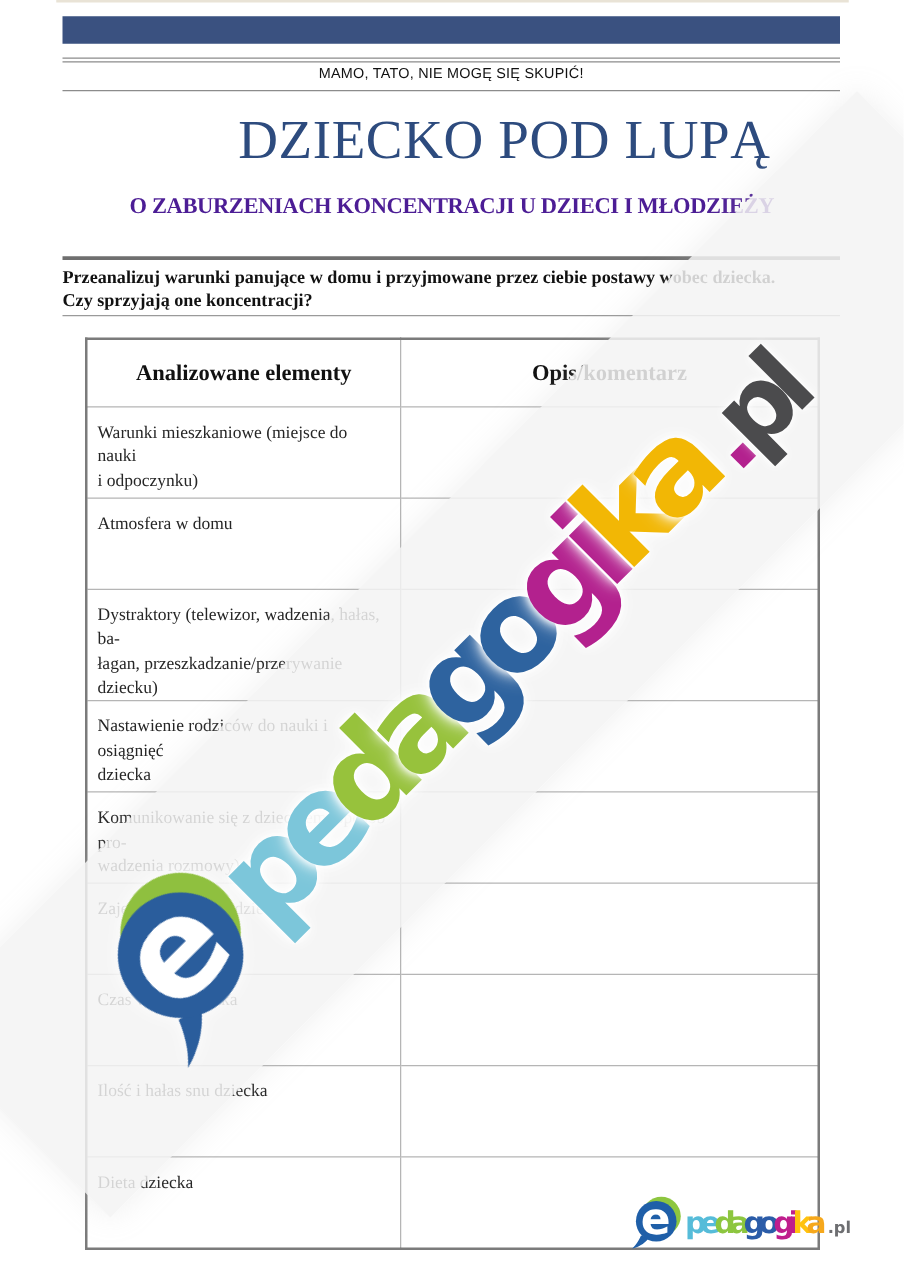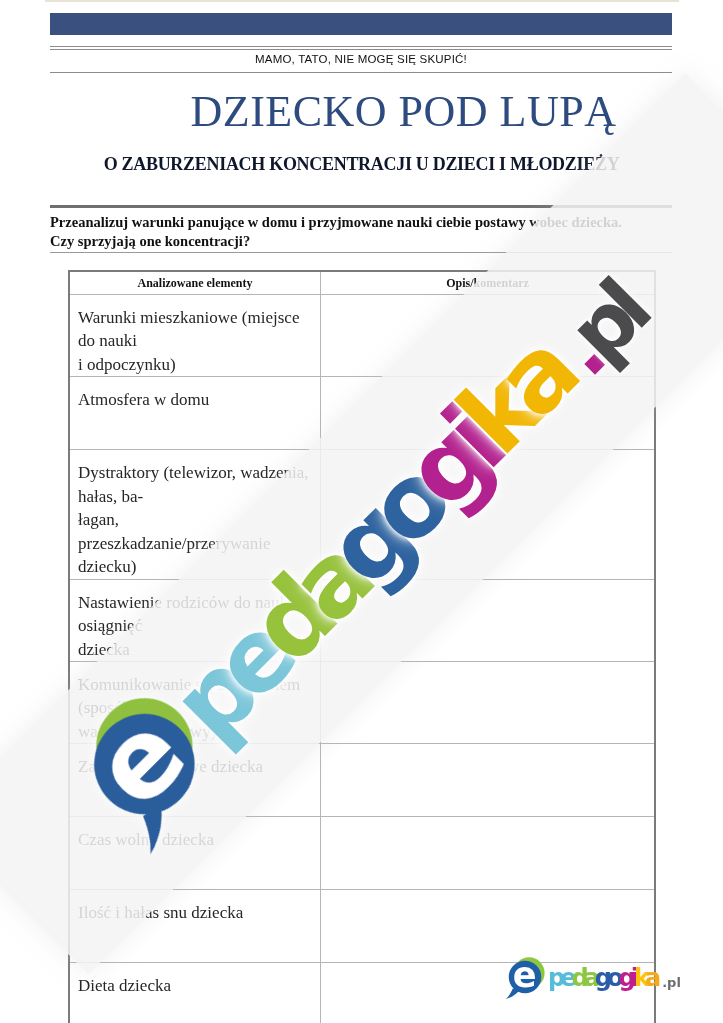--- a/index.html
+++ b/index.html
@@ -13,34 +13,34 @@
   .banner{left:50px;top:13px;width:622px;height:22px;}
   .double-rule{left:50px;top:46px;width:622px;height:2px;
     border-top:1px solid #8c8c8c;border-bottom:1px solid #8c8c8c;}
   .tagline{left:50px;top:53px;width:622px;text-align:center;
     font-family:"Liberation Sans",sans-serif;font-weight:normal;font-size:11.5px;
     letter-spacing:.2px;color:#111;}
   .tagline-rule{left:50px;top:72px;width:622px;height:1px;background:#8c8c8c;}
   .title{left:0;top:86px;width:723px;text-align:center;font-weight:normal;
     font-size:44px;letter-spacing:.5px;margin-left:42px;}
   .subtitle{left:0;top:154px;width:723px;text-align:center;font-weight:bold;
-    font-size:18px;letter-spacing:-.3px;color:#0f172a;}
+    font-size:18px;letter-spacing:-.3px;color:#4c1d95;}
   .thick-rule{left:50px;top:205px;width:622px;height:3px;background:#6f6f6f;}
   .intro{left:50px;top:213px;width:622px;font-weight:bold;font-size:14.5px;
     line-height:1.28;color:#111;}
   .thin-rule{left:50px;top:252px;width:622px;height:1px;background:#9a9a9a;}
   
   .tbl-wrap{left:68px;top:270px;width:588px;z-index:1;}
   table.analysis{border-collapse:collapse;width:588px;table-layout:fixed;
     border:2px solid #7b7b7b;}
   table.analysis th,table.analysis td{border:1px solid #b5b5b5;}
-  th.hcell{height:20px;font-size:12px;font-weight:bold;text-align:center;
-    padding:1px 2px;color:#111;border-bottom:1px solid #9a9a9a;}
+  th.hcell{height:20px;font-size:18px;font-weight:bold;text-align:center;
+    padding:16px 2px;color:#111;border-bottom:1px solid #9a9a9a;}
   th.col-el{width:246px;}
-  td.cell{height:61px;vertical-align:top;padding:11px 8px 0 8px;font-size:17px;
+  td.cell{height:61px;vertical-align:top;padding:11px 8px 0 8px;font-size:14px;
     line-height:1.38;color:#262626;white-space:pre-line;}
   td.comment-cell{}
   
   .wm-band{left:-143px;top:416px;width:1060px;height:215px;
     background:rgba(243,243,243,0.85);transform:rotate(-45deg);z-index:5;
     box-shadow:0 0 25px rgba(190,190,190,0.25);}
   .wm{left:-15px;top:408px;width:810px;height:230px;display:flex;
     align-items:center;justify-content:flex-start;transform:rotate(-45deg);
     z-index:6;pointer-events:none;}
   .wm-logo{width:128px;height:136px;flex:0 0 auto;
@@ -70,21 +70,21 @@
   <div class="abs banner" style="background: rgb(58, 81, 128);"></div>
   <div class="abs double-rule"></div>
   <div class="abs tagline">MAMO, TATO, NIE MOGĘ SIĘ SKUPIĆ!</div>
   <div class="abs tagline-rule"></div>
 
   <div class="abs title" style="color: rgb(45, 75, 126);">DZIECKO POD LUPĄ</div>
   <div class="abs subtitle">O ZABURZENIACH KONCENTRACJI U DZIECI I MŁODZIEŻY</div>
 
   <div class="abs thick-rule"></div>
   <div class="abs intro">
-    <div>Przeanalizuj warunki panujące w domu i przyjmowane nauki ciebie postawy wobec dziecka.</div>
+    <div>Przeanalizuj warunki panujące w domu i przyjmowane przez ciebie postawy wobec dziecka.</div>
     <div>Czy sprzyjają one koncentracji?</div>
   </div>
   <div class="abs thin-rule"></div>
 
   <div class="abs tbl-wrap">
     <table class="analysis">
       <thead>
         <tr>
           <th class="hcell col-el">Analizowane elementy</th>
           <th class="hcell">Opis/komentarz</th>

